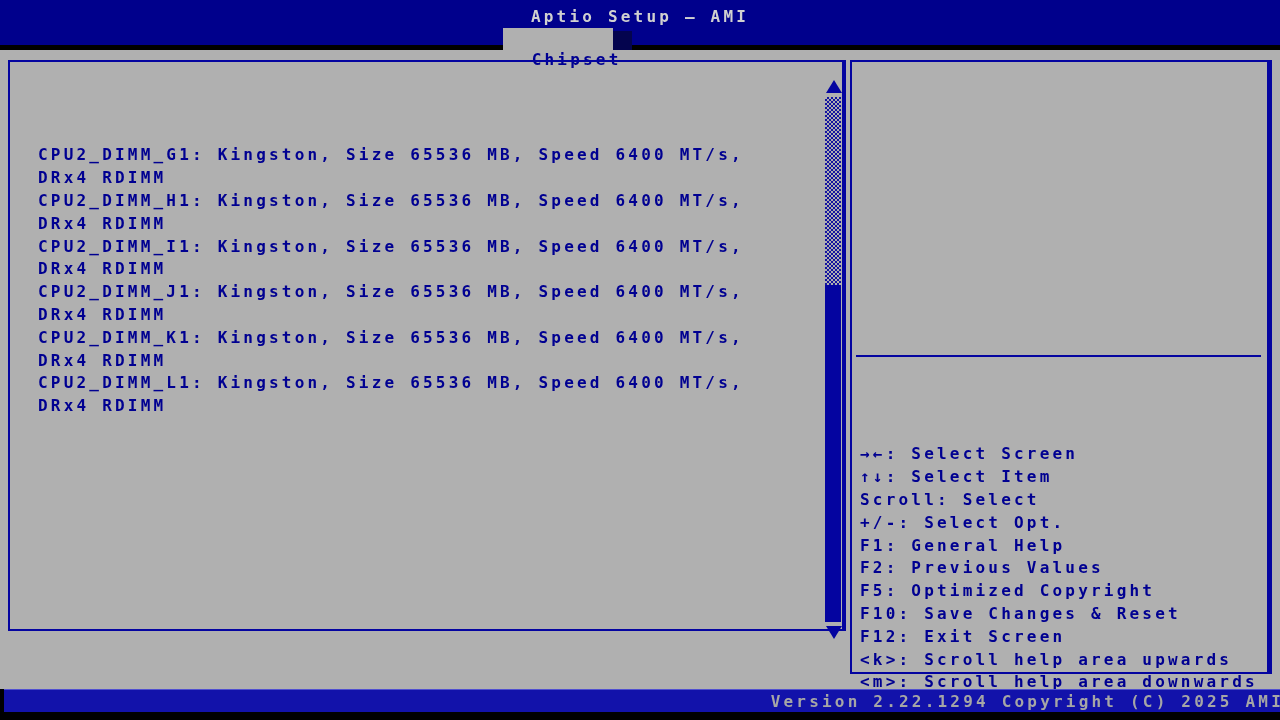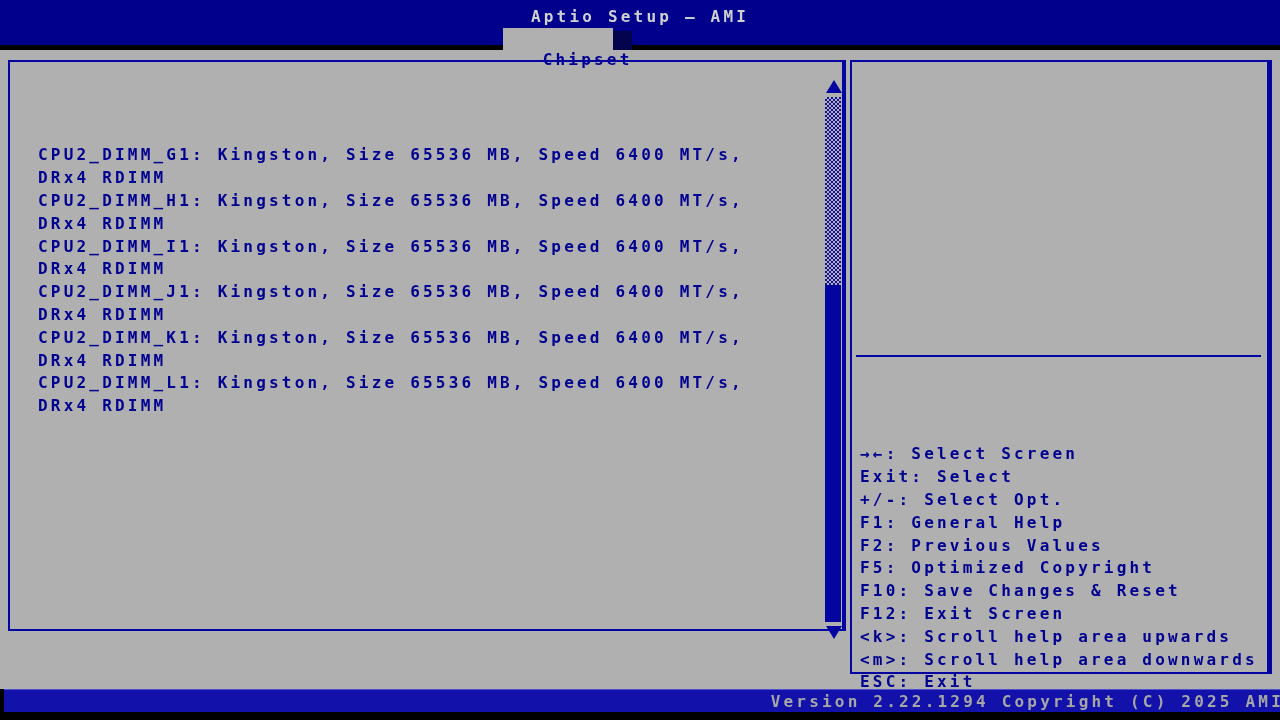--- a/index.html
+++ b/index.html
@@ -27,21 +27,21 @@
 
   
   .screen-body { left:0; top:50px; width:1280px; height:639px; background:#b0b0b0; }
 
   
   .tab-shadow { left:613px; top:31px; width:19px; height:19px; background:#04044e; }
   .tab {
     left:503px; top:28px; width:110px; height:26px;
     background:#b0b0b0;
     color:#000091;
-    padding:3px 0 0 14px;
+    padding:3px 0 0 3px;
     white-space:pre;
     cursor:default;
   }
 
   
   .main-panel {
     left:8px; top:60px; width:838px; height:571px;
     border:2px solid #0404a0;
     border-right-width:4px;
   }
@@ -128,18 +128,18 @@
     <div class="sb-track"></div>
     <div class="sb-thumb"></div>
     <div class="sb-down"></div>
   </div>
 </div>
 
 <div class="abs help-panel">
   <div class="help-divider"></div>
   <div class="help-list">
     
-  <div>→←: Select Screen</div><div>Exit: Select</div><div>+/-: Select Opt.</div><div>F1: General Help</div><div>F2: Previous Values</div><div>F5: Optimized Copyright</div><div>F10: Save Changes &amp; Reset</div><div>F12: Exit Screen</div><div>&lt;k&gt;: Scroll help area upwards</div><div>&lt;m&gt;: Scroll help area downwards</div><div>ESC: Exit</div></div>
+  <div>→←: Select Screen</div><div>↑↓: Select Item</div><div>Scroll: Select</div><div>+/-: Select Opt.</div><div>F1: General Help</div><div>F2: Previous Values</div><div>F5: Optimized Copyright</div><div>F10: Save Changes &amp; Reset</div><div>F12: Exit Screen</div><div>&lt;k&gt;: Scroll help area upwards</div><div>&lt;m&gt;: Scroll help area downwards</div><div>ESC: Exit</div></div>
 </div>
 
 <div class="abs footer-bar">
   <span class="footer-text">Version 2.22.1294 Copyright (C) 2025 AMI</span>
 </div>
 
 </body></html>

